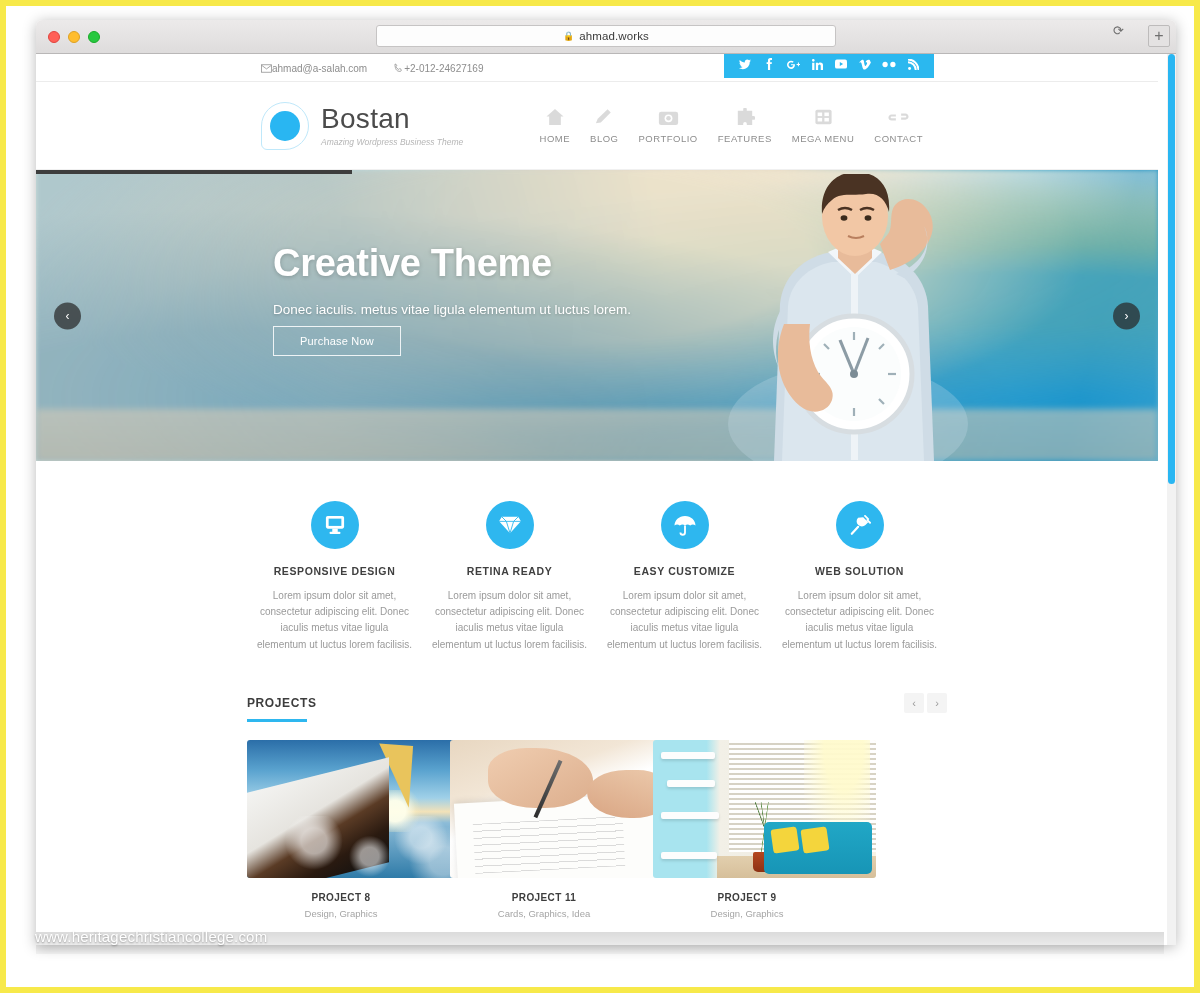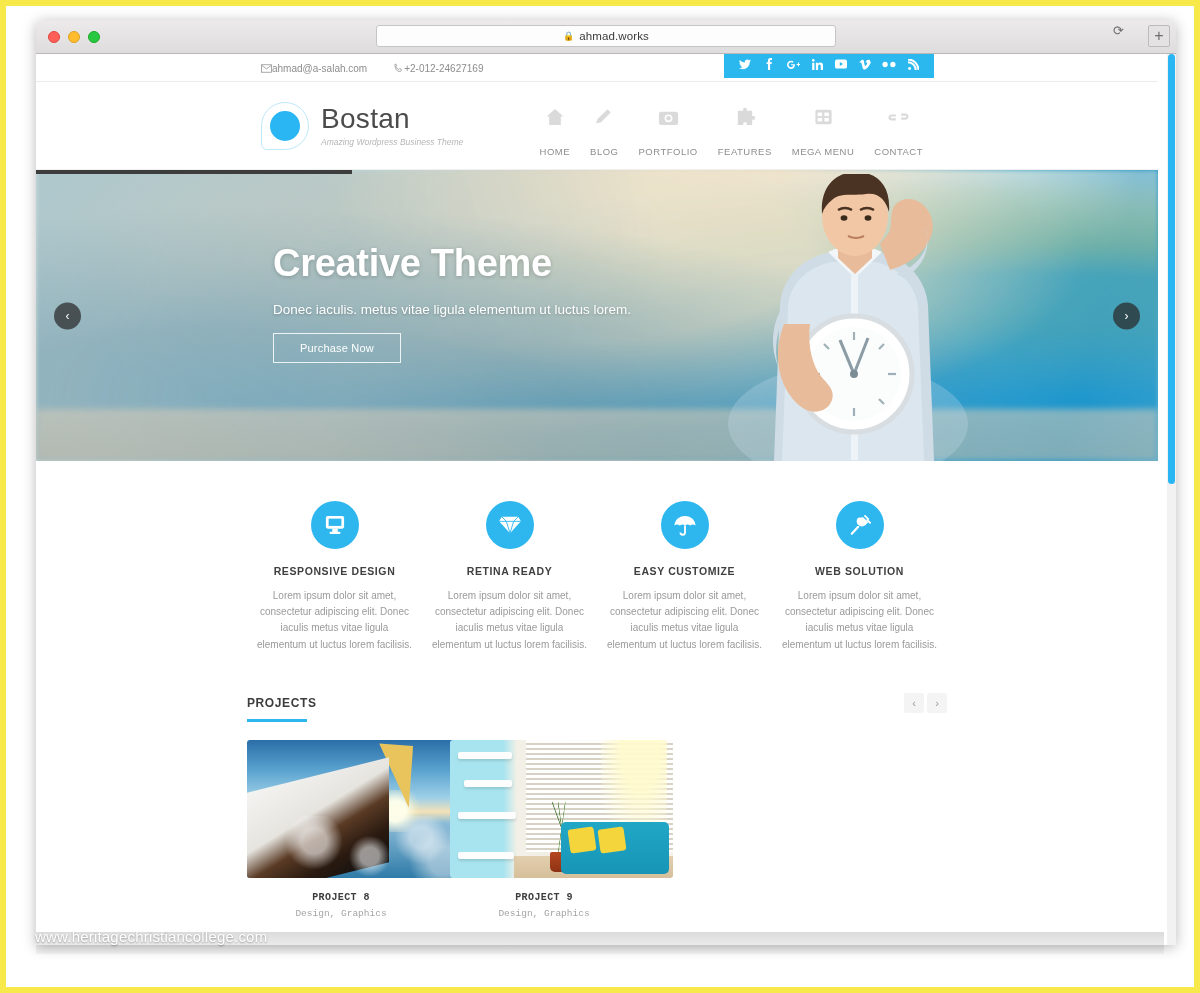--- a/index.html
+++ b/index.html
@@ -193,21 +193,21 @@
   .nav-icon {
     height: 26px;
     display: flex; align-items: center; justify-content: center;
     opacity: .14;
     color: #000;
   }
   .nav-icon svg { display: block; }
   .nav-label {
     font-size: 9.5px; color: #8d8d8d;
     letter-spacing: .5px;
-    margin-top: 16px;
+    margin-top: 3px;
     white-space: nowrap;
   }
 
   
   .hero {
     position: relative;
     height: 291px;
     overflow: hidden;
     background:
       linear-gradient(105deg,#cfe0de 0%, #cfe0de 14%, #b7d8de 26%, #d7d3c7 42%, #e8ddcb 54%, #e7d9c3 62%, #9ec8cf 72%, #3fa9cf 82%, #1a92c6 92%, #6fb9d3 100%);
@@ -246,21 +246,21 @@
     text-shadow: 0 1px 4px rgba(0,0,0,.22);
     letter-spacing: -.3px;
   }
   .hero-sub {
     margin-top: 15px;
     font-size: 13.5px; color: #ffffff;
     line-height: 1.42;
     text-shadow: 0 1px 3px rgba(0,0,0,.25);
   }
   .hero-btn {
-    margin-top: 14px;
+    margin-top: 7px;
     display: inline-block;
     border: 1px solid rgba(255,255,255,.85);
     color: #ffffff;
     font-size: 11px;
     padding: 8px 26px;
     background: transparent;
     letter-spacing: .2px;
   }
 
   .hero-person {
@@ -347,21 +347,21 @@
     color: #9b9b9b;
     font-size: 11px;
     display: flex; align-items: center; justify-content: center;
   }
 
   .project-grid {
     margin-top: 18px;
     display: flex;
     gap: 15px;
   }
-  .project-card { width: 188px; font-family: Liberation Mono, monospace; }
+  .project-card { width: 188px; }
   .project-thumb {
     width: 223px; height: 138px;
     border-radius: 3px;
     overflow: hidden;
     position: relative;
   }
   .project-name {
     margin-top: 14px;
     text-align: center;
     font-size: 10px; font-weight: bold;
@@ -808,20 +808,33 @@
                   <div class="sun"></div>
                   <div class="sail"></div>
                   <div class="hull"></div>
                   <div class="sea-sparkle"></div>
                 </div>
               </div>
               <div class="project-name">PROJECT 8</div>
               <div class="project-cats">Design, Graphics</div>
             </div>
 
+            <div class="project-card">
+              <div class="project-thumb">
+                <div class="thumb-sign">
+                  <div class="paper"></div>
+                  <div class="lines"></div>
+                  <div class="hand"></div>
+                  <div class="pen"></div>
+                  <div class="hand2"></div>
+                </div>
+              </div>
+              <div class="project-name">PROJECT 11</div>
+              <div class="project-cats">Cards, Graphics, Idea</div>
+            </div>
 
             <div class="project-card">
               <div class="project-thumb">
                 <div class="thumb-room">
                   <div class="blinds"></div>
                   <div class="glow"></div>
                   <div class="floor"></div>
                   <div class="shelf" style="top:12px; width:54px;"></div>
                   <div class="shelf" style="top:40px; width:48px; left:14px;"></div>
                   <div class="shelf" style="top:72px; width:58px;"></div>

